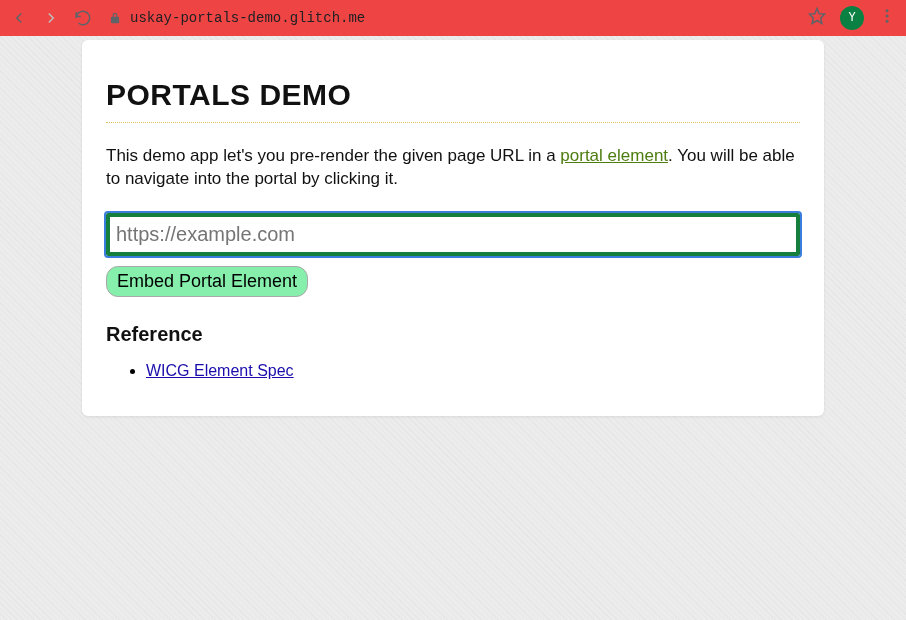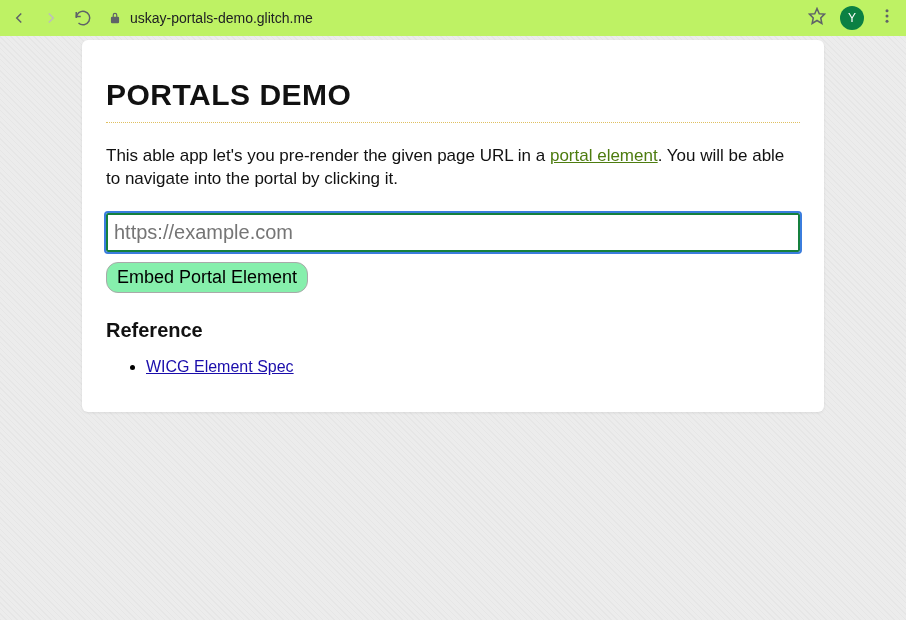--- a/index.html
+++ b/index.html
@@ -8,22 +8,23 @@
       background: #fff;
       width: 906px;
       height: 620px;
       overflow: hidden;
     }
     .browser-toolbar {
       display: flex;
       align-items: center;
       height: 36px;
       padding: 0 10px;
-      background: #bef264;
+      background: #ef4444;
       gap: 12px;
+      font-family: Liberation Mono, monospace;
     }
     .nav-icons { display: flex; align-items: center; gap: 14px; }
     .nav-icon { color: #5f6368; display:flex; align-items:center; justify-content:center; cursor:pointer; }
     .nav-icon svg { width: 18px; height: 18px; }
     .nav-icon.disabled { color: #bdbdbd; cursor: default; }
     .addr-area { flex: 1; display:flex; align-items:center; gap:8px; padding-left:4px; }
     .lock-icon { color:#5f6368; display:flex; align-items:center; }
     .lock-icon svg { width:14px; height:14px; }
     .url-text { font-size: 14px; color:#202124; }
     .right-icons { display:flex; align-items:center; gap:14px; }
@@ -62,21 +63,21 @@
       color:#111;
       line-height: 1.35;
       margin-bottom: 22px;
     }
     .intro a { color:#4d7c0f; }
     .url-input {
       width:100%;
       font-size: 20px;
       color:#777;
       padding: 6px 6px;
-      border: 2px solid #15803d;
+      border: 4px solid #15803d;
       outline: 2px solid #3b7ddd;
       outline-offset: 0;
       border-radius:2px;
       margin-bottom: 10px;
       background:#fff;
     }
     .embed-btn {
       font-size: 18px;
       padding: 4px 10px;
       background: #86efac;
@@ -144,21 +145,21 @@
         </svg>
     </span>
   </div>
 </div>
 
 <div class="viewport">
   <div class="card">
     <h1 class="title">PORTALS DEMO</h1>
 
     <p class="intro">
-      <span>This able app let's you pre-render the given page URL in a </span><a href="#">portal element</a><span>. You will be able to navigate into the portal by clicking it.</span>
+      <span>This demo app let's you pre-render the given page URL in a </span><a href="#">portal element</a><span>. You will be able to navigate into the portal by clicking it.</span>
     </p>
 
     <input type="text" class="url-input" placeholder="https://example.com" style="">
 
     <div>
       <button class="embed-btn">Embed Portal Element</button>
     </div>
 
     <h2 class="ref-heading">Reference</h2>
     <ul class="ref-list">

